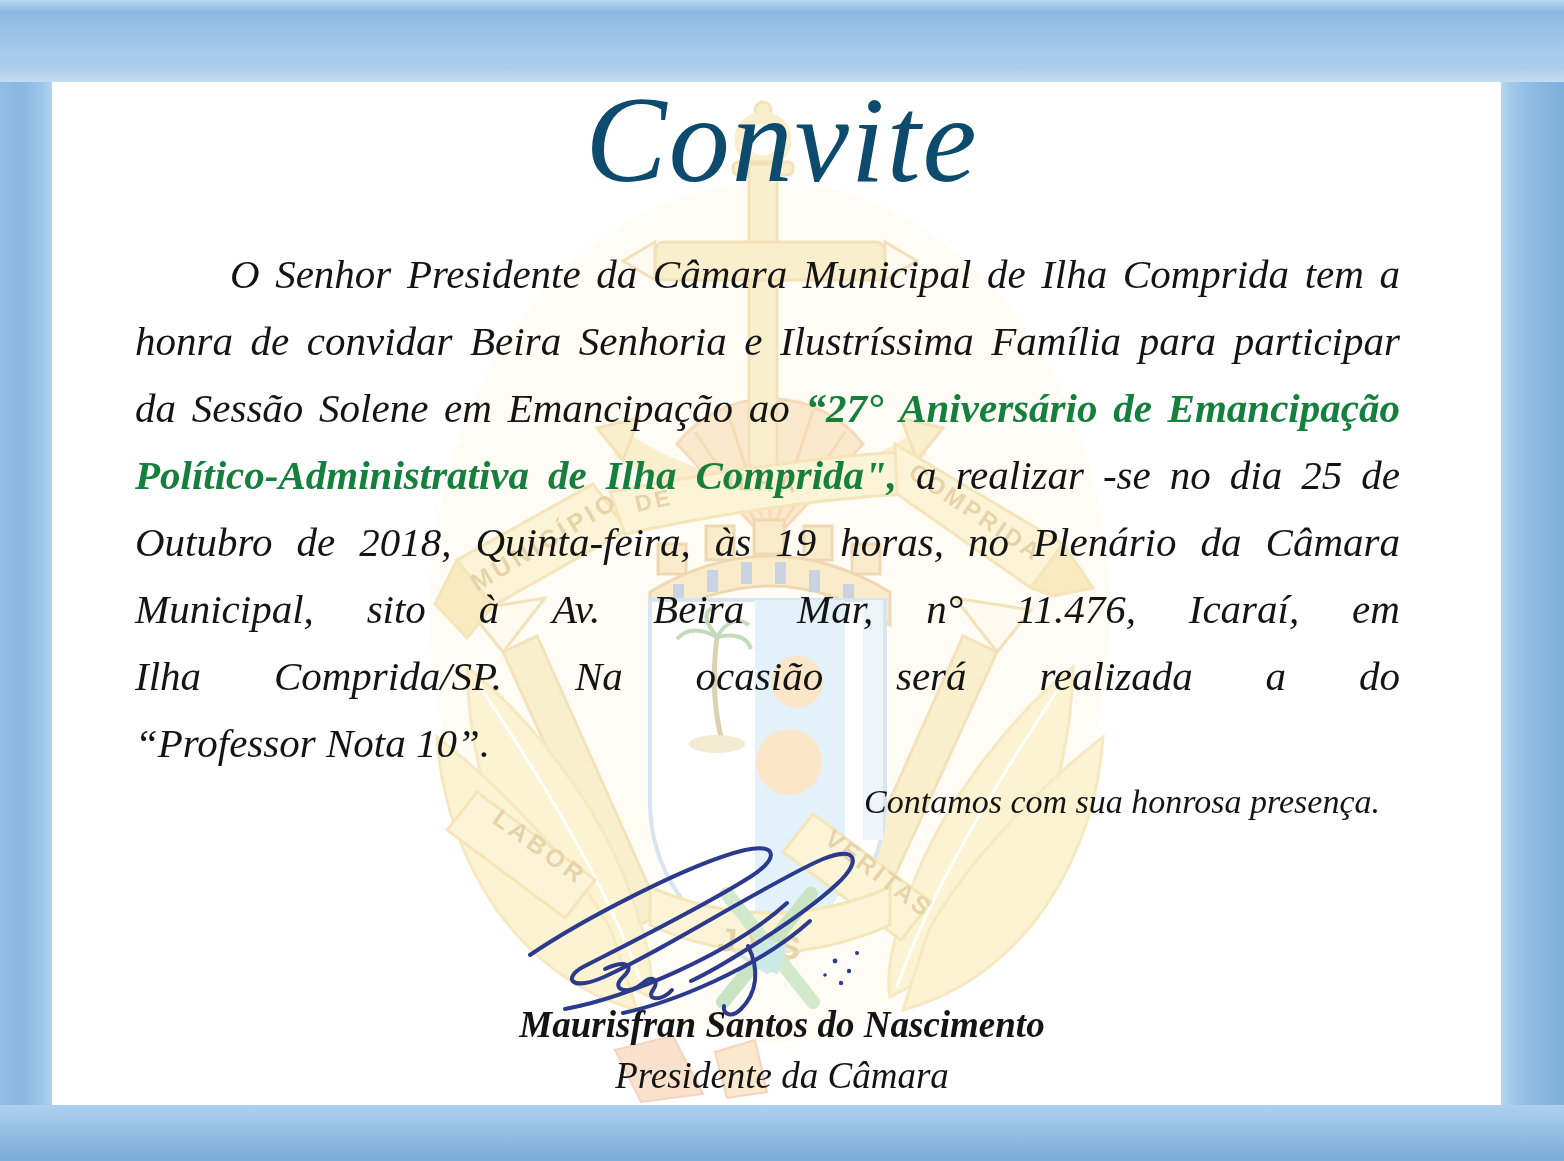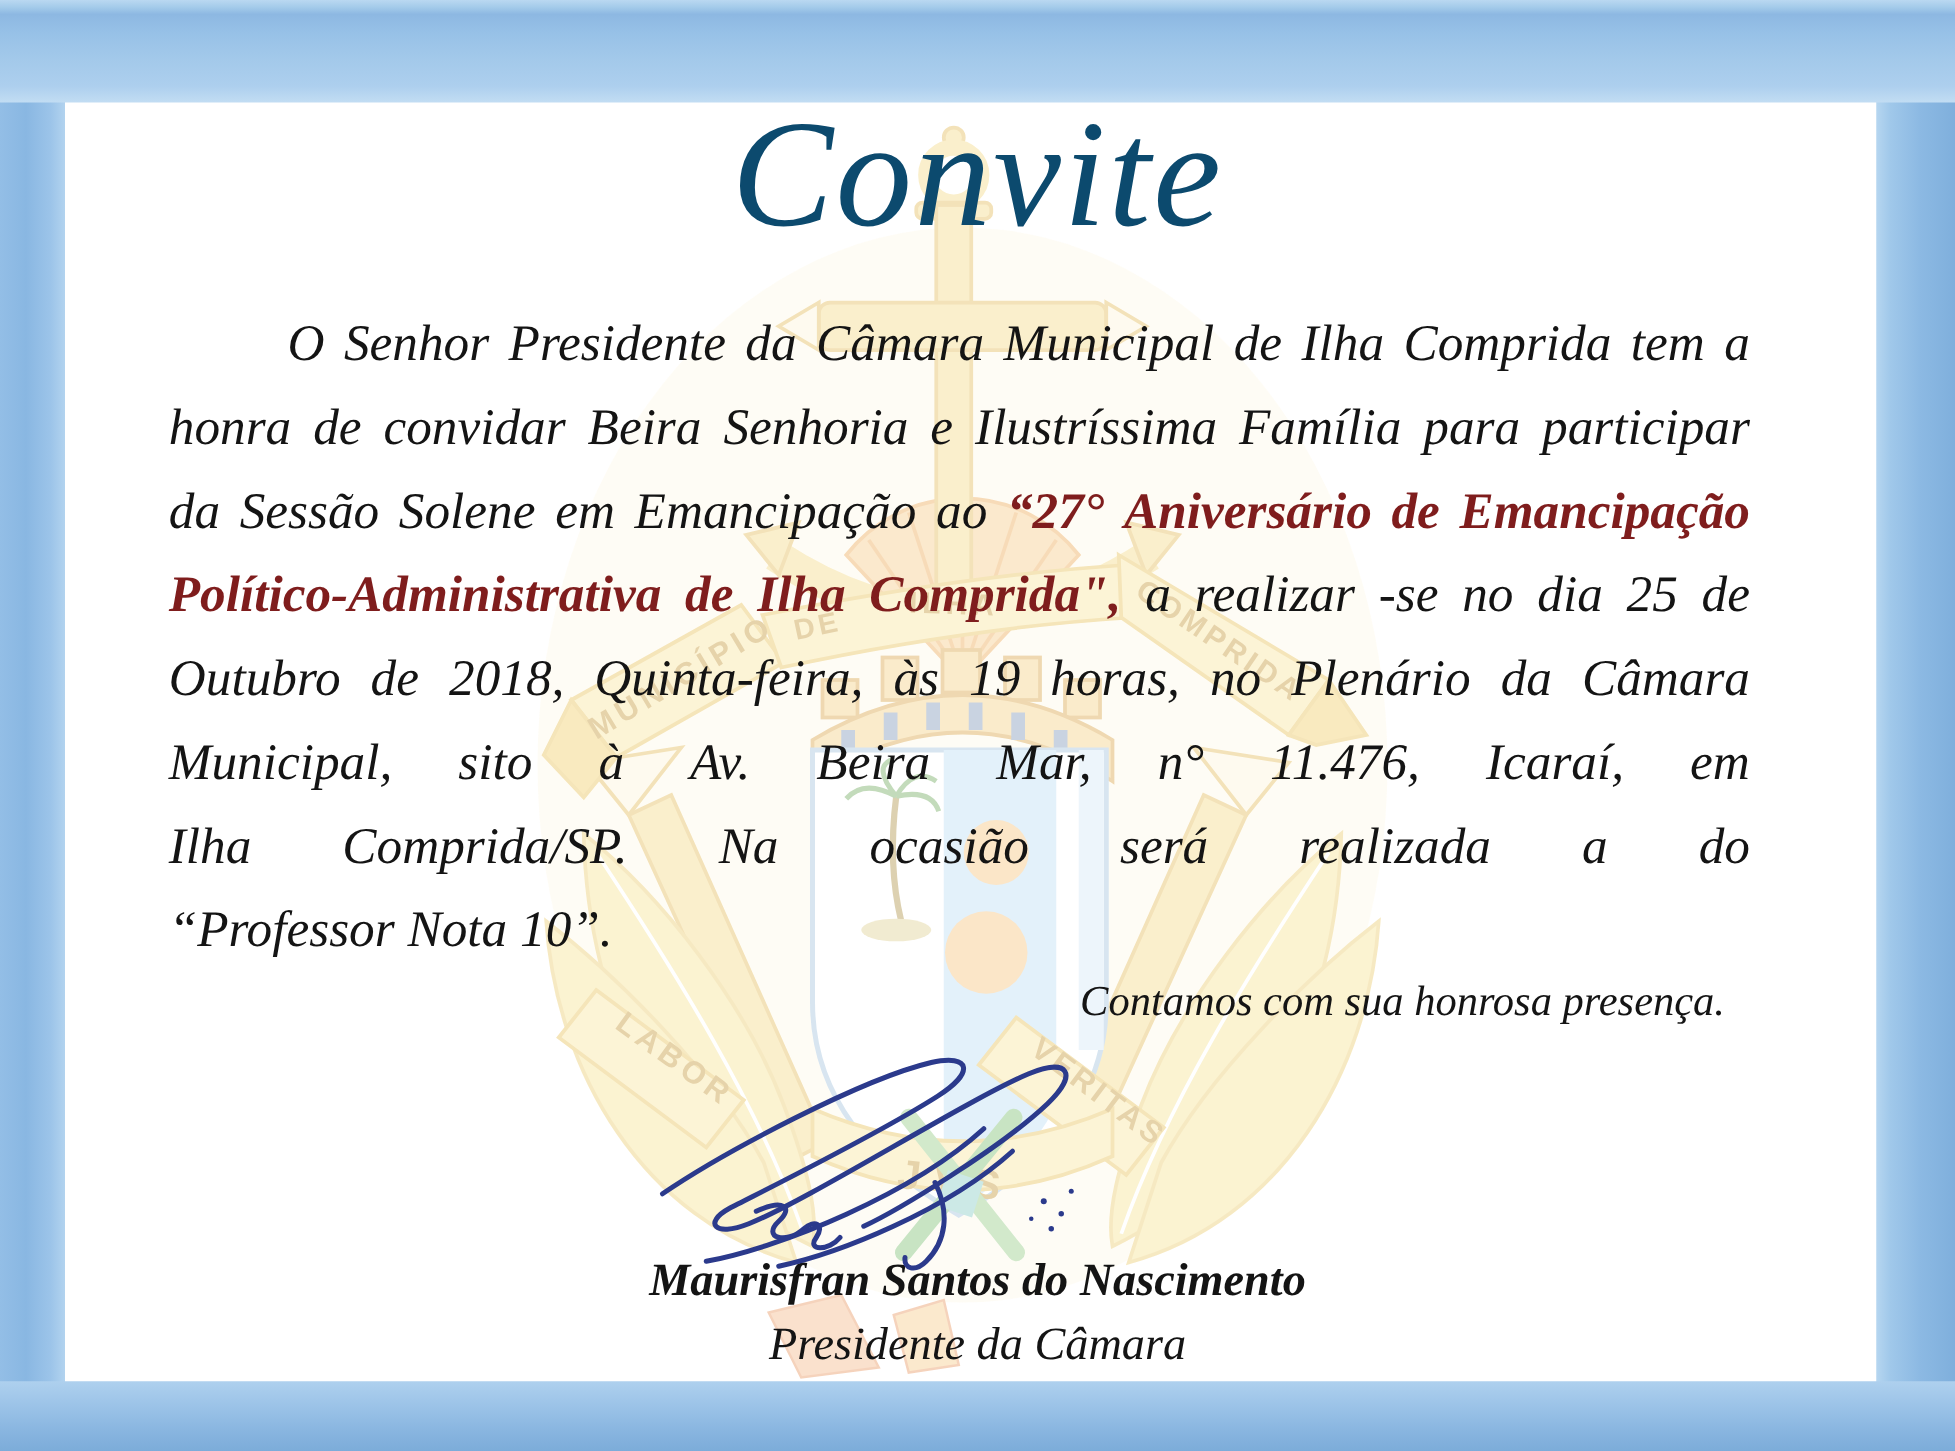--- a/index.html
+++ b/index.html
@@ -25,21 +25,21 @@
   .crest text{font-family:"Liberation Sans", sans-serif; font-style:normal; font-weight:bold; fill:#c89e44;}
   
   .title{
     position:absolute; left:0; top:64px; width:100%; text-align:center; z-index:3;
     font-size:122px; line-height:1.25; font-weight:normal; margin:0; letter-spacing:2px; color:#0c4a6e;
   }
   .bodywrap{position:absolute; left:135px; top:241px; width:1265px; z-index:3;}
   .bline{height:67px; font-size:41px; line-height:67px; white-space:nowrap;}
   .bline.just{display:flex; justify-content:space-between; align-items:baseline; white-space:normal;}
   .bline:first-child{padding-left:95px;}
-  .bline .bold{font-weight:bold; color:#7f1d1d;}
+  .bline .bold{font-weight:bold; color:#15803d;}
   .closing{position:absolute; left:135px; top:783px; width:1265px; text-align:right;
     padding-right:20px; box-sizing:border-box; font-size:34px; z-index:3;}
   .signame{position:absolute; left:0; top:1003px; width:100%; text-align:center; font-size:37px; z-index:3;font-weight:bold;}
   .sigrole{position:absolute; left:0; top:1054px; width:100%; text-align:center; font-size:37px; z-index:3;}
   .signature{position:absolute; left:505px; top:843px; width:390px; height:178px; z-index:4;}
 </style>
 </head>
 <body>
 
 <div class="page">

